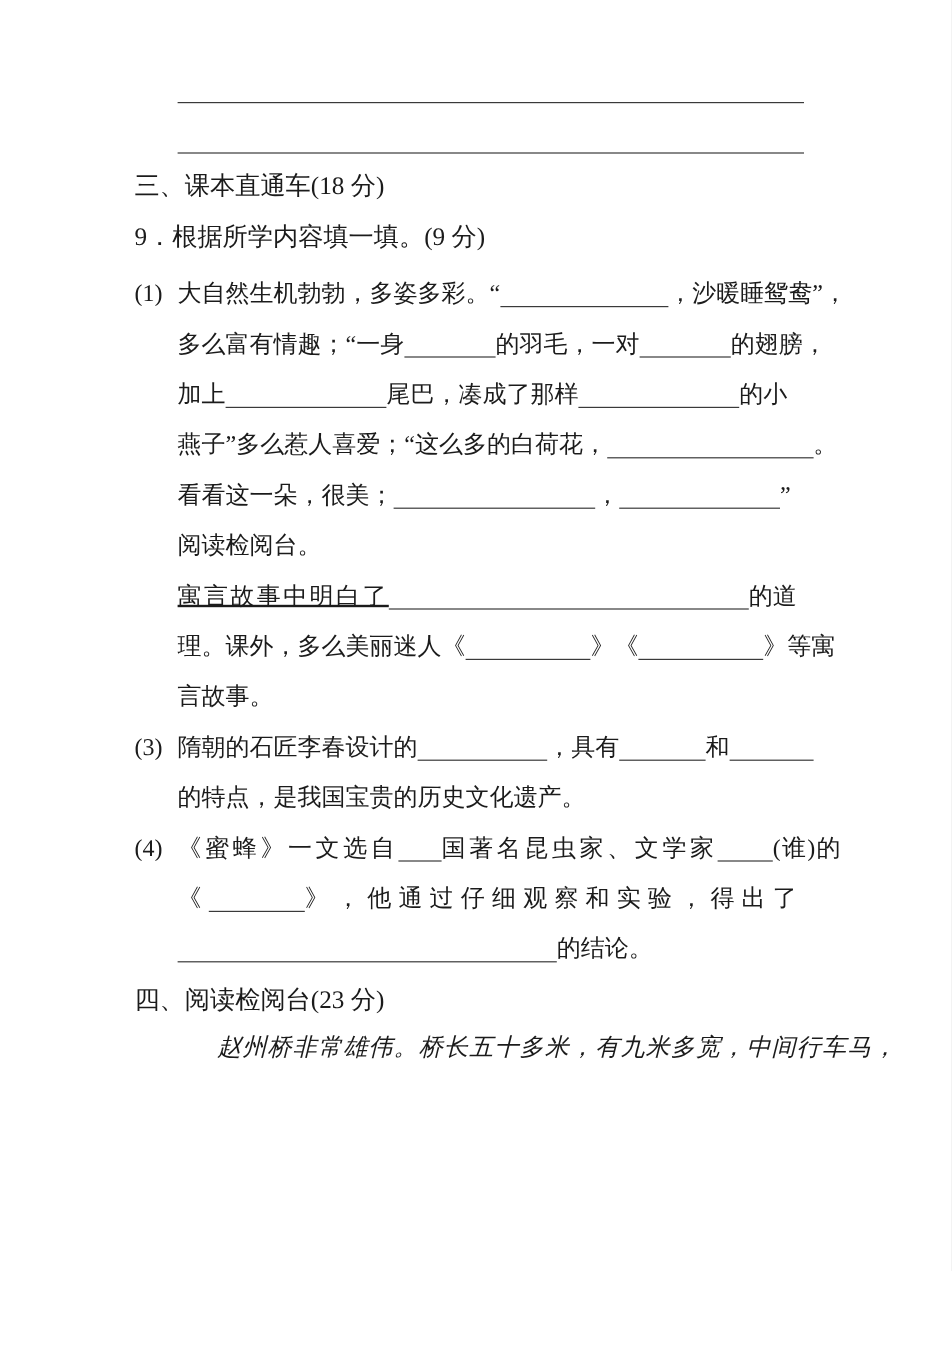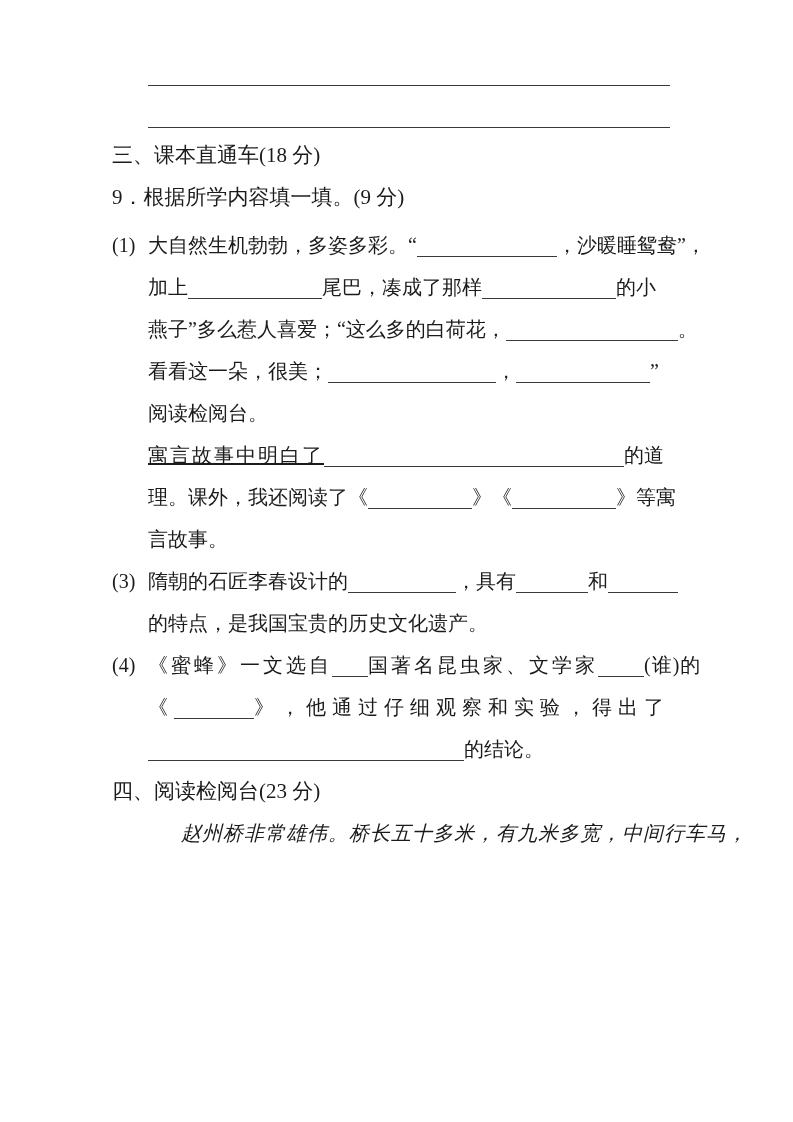--- a/index.html
+++ b/index.html
@@ -29,43 +29,44 @@
   .mt6{margin-top:6px;}
   .marker{display:inline-block;width:36px;}
   .blank{
     display:inline-block;height:24px;vertical-align:-5px;
     border-bottom:1.6px solid var(--rule,#3a3a3a);
     box-sizing:border-box;
   }
   .passage{
     margin-left:181px;
     font-style:italic;
-    font-family:Liberation Sans, sans-serif;
+    font-family:Liberation Mono, monospace;
     letter-spacing:1px;
   }
 </style>
 </head>
 <body>
 
 <div class="page" style="--text: #1b1b1b; --rule: #3a3a3a; --bg: #ffffff;">
 
   <div class="ansline"></div>
   <div class="ansline"></div>
 
   <div class="line heading mt6">三、课本直通车(18 分)</div>
   <div class="line heading">9．根据所学内容填一填。(9 分)</div>
 
   <div class="line first mt6"><span class="marker">(1)</span><span class="segs"><span>大自然生机勃勃，多姿多彩。“</span><span class="blank" style="width: 140px;"></span><span>，沙暖睡鸳鸯”，</span></span></div>
+  <div class="line cont"><span class="segs"><span>多么富有情趣；“一身</span><span class="blank" style="width: 76px;"></span><span>的羽毛，一对</span><span class="blank" style="width: 76px;"></span><span>的翅膀，</span></span></div>
   <div class="line cont"><span class="segs"><span>加上</span><span class="blank" style="width: 134px;"></span><span>尾巴，凑成了那样</span><span class="blank" style="width: 134px;"></span><span>的小</span></span></div>
   <div class="line cont"><span class="segs"><span>燕子”多么惹人喜爱；“这么多的白荷花，</span><span class="blank" style="width: 172px;"></span><span>。</span></span></div>
   <div class="line cont"><span class="segs"><span>看看这一朵，很美；</span><span class="blank" style="width: 168px;"></span><span>，</span><span class="blank" style="width: 134px;"></span><span>”</span></span></div>
   <div class="line cont"><span class="segs"><span>阅读检阅台。</span></span></div>
 
   <div class="line cont"><span class="segs"><span style="letter-spacing: 2px; text-decoration: underline;">寓言故事中明白了</span><span class="blank" style="width: 300px;"></span><span>的道</span></span></div>
-  <div class="line cont"><span class="segs"><span>理。课外，我还阅读了《</span><span class="blank" style="width: 104px;"></span><span>》《</span><span class="blank" style="width: 104px;"></span><span>》等寓</span></span></div>
+  <div class="line cont"><span class="segs"><span>理。课外，多么美丽迷人《</span><span class="blank" style="width: 104px;"></span><span>》《</span><span class="blank" style="width: 104px;"></span><span>》等寓</span></span></div>
   <div class="line cont"><span class="segs"><span>言故事。</span></span></div>
 
   <div class="line first"><span class="marker">(3)</span><span class="segs"><span>隋朝的石匠李春设计的</span><span class="blank" style="width: 108px;"></span><span>，具有</span><span class="blank" style="width: 72px;"></span><span>和</span><span class="blank" style="width: 70px;"></span></span></div>
   <div class="line cont"><span class="segs"><span>的特点，是我国宝贵的历史文化遗产。</span></span></div>
 
   <div class="line first"><span class="marker">(4)</span><span class="segs"><span style="letter-spacing: 3px;">《蜜蜂》一文选自</span><span class="blank" style="width: 36px;"></span><span style="letter-spacing: 3px;">国著名昆虫家、文学家</span><span class="blank" style="width: 46px;"></span><span style="letter-spacing: 1px;">(谁)的</span></span></div>
   <div class="line cont"><span class="segs"><span style="letter-spacing: 6px;">《</span><span class="blank" style="width: 80px;"></span><span style="letter-spacing: 6px;">》，他通过仔细观察和实验，得出了</span></span></div>
   <div class="line cont"><span class="segs"><span class="blank" style="width: 316px;"></span><span>的结论。</span></span></div>
 
   <div class="line heading">四、阅读检阅台(23 分)</div>

